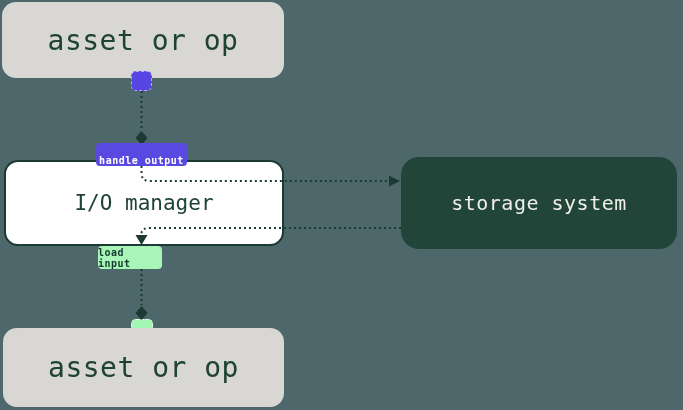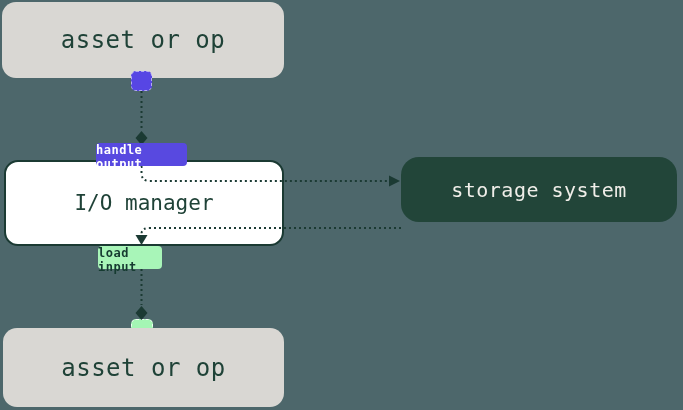--- a/index.html
+++ b/index.html
@@ -20,43 +20,43 @@
     width:683px;height:410px;position:relative;overflow:hidden;
     background:var(--bg);
     font-family:"DejaVu Sans Mono","Liberation Mono",monospace;
   }
   .node{
     position:absolute;display:flex;align-items:center;justify-content:center;
     box-sizing:border-box;
   }
   .asset{
     background:var(--node-gray);color:var(--node-text);
-    border-radius:14px;font-size:24px;letter-spacing:0.5px;
+    border-radius:14px;font-size:28px;letter-spacing:0.5px;
   }
   #asset-top{left:2px;top:2px;width:282px;height:76px;}
   #asset-bottom{left:3px;top:328px;width:281px;height:79px;}
   #io-manager{
     left:4px;top:160px;width:280px;height:86px;
     background:var(--io-bg);border:2px solid var(--ink);border-radius:14px;
     color:var(--node-text);font-size:21px;align-items:center;
   }
   #storage{
-    left:401px;top:157px;width:276px;height:65px;
+    left:401px;top:157px;width:276px;height:92px;
     background:var(--storage-bg);border-radius:18px;
     color:var(--storage-text);font-size:20px;letter-spacing:0.5px;
   }
   .handle{
     position:absolute;box-sizing:border-box;border-radius:5px;
     border:1px dashed rgba(255,255,255,0.55);
   }
   #handle-output-port{left:131px;top:71px;width:21px;height:20px;background:var(--purple-handle);}
   #load-input-port{left:131px;top:319px;width:22px;height:22px;background:var(--green-handle);border-color:rgba(255,255,255,0.8);}
   .badge{
-    position:absolute;display:flex;align-items:flex-start;justify-content:center;
-    border-radius:4px;font-size:12px;font-weight:bold;letter-spacing:0.5px;
+    position:absolute;display:flex;align-items:flex-end;justify-content:center;
+    border-radius:4px;font-size:10px;font-weight:bold;letter-spacing:0.5px;
     box-sizing:border-box;z-index:3;
   }
   #badge-handle-output{left:96px;top:143px;width:91px;height:23px;background:var(--purple);color:#ffffff;}
   #badge-load-input{left:98px;top:246px;width:64px;height:23px;background:var(--green);color:#163b31;}
   #connector-layer{position:absolute;left:0;top:0;z-index:2;}
   .conn{stroke:var(--ink);stroke-width:2;fill:none;stroke-dasharray:2 3;}
   .head{fill:var(--ink);stroke:none;}
 </style>
 </head>
 <body>

